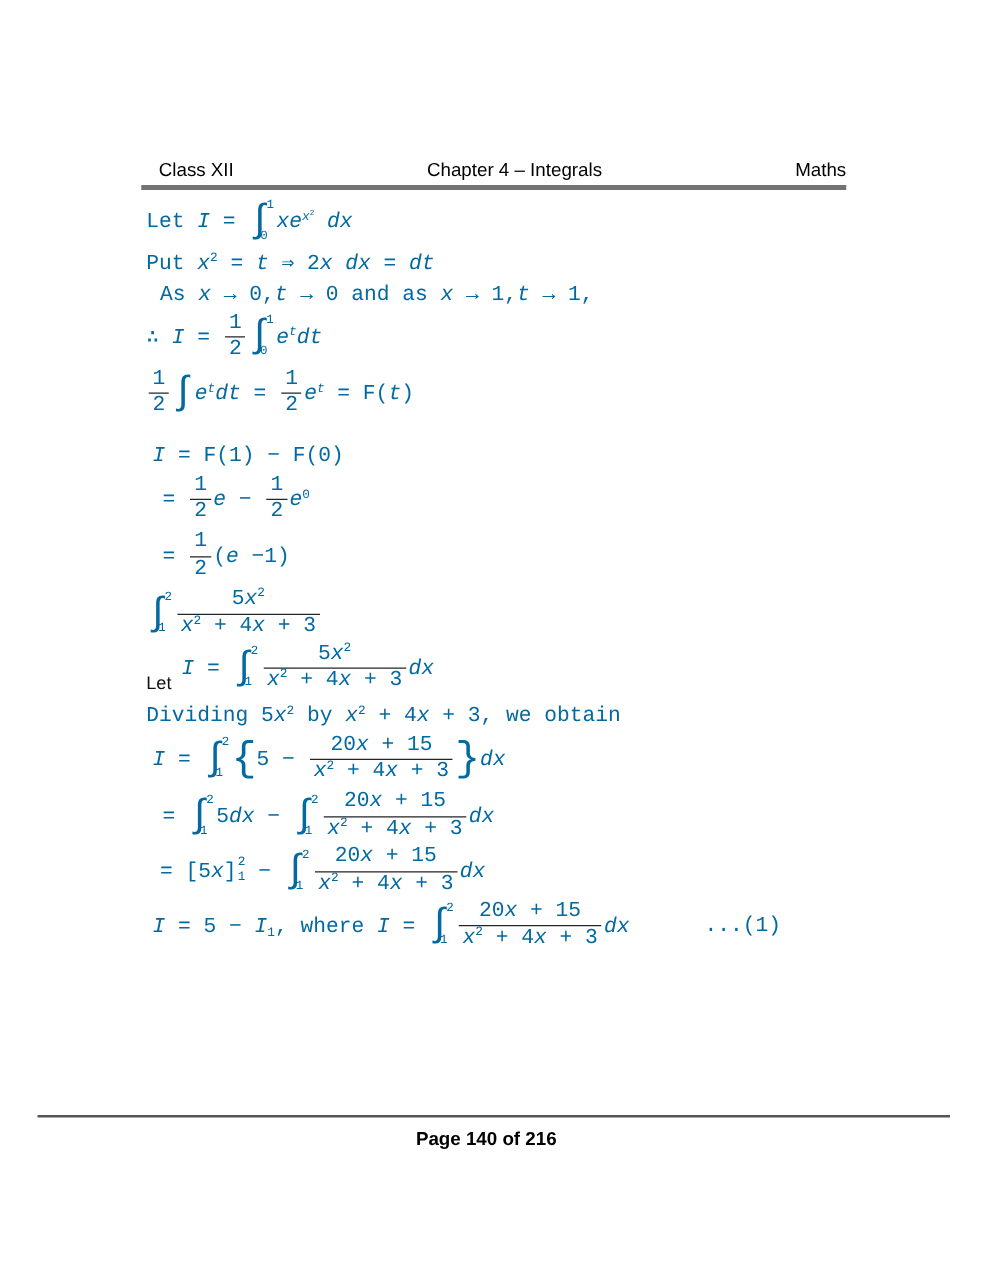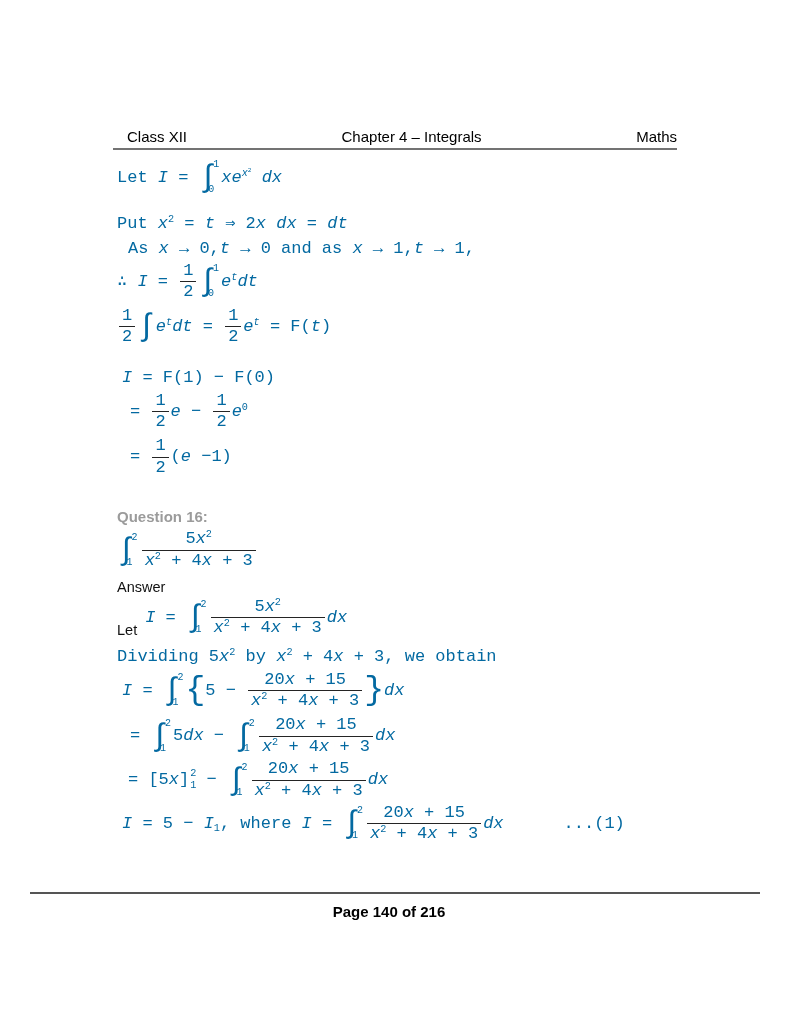--- a/index.html
+++ b/index.html
@@ -1,21 +1,21 @@
 <!DOCTYPE html>
 <html><head>
 <meta charset="utf-8">
 <style>
   html,body{margin:0;padding:0;background:#ffffff;}
   .page{position:relative;width:791px;height:1024px;background:#ffffff;overflow:hidden;
         font-family:"Liberation Sans",sans-serif;color:#111;}
   
   .header{position:absolute;left:113px;right:114px;top:128px;
           display:flex;justify-content:space-between;align-items:flex-end;
-          border-bottom:2px solid #737373;padding-bottom:3px;
+          border-bottom:4px solid #737373;padding-bottom:3px;
           font-size:15px;color:#000;}
   .header .h-left{padding-left:14px;}
   
   .content{position:absolute;left:117px;top:150px;right:100px;}
   .body-text{font-family:"Liberation Sans",sans-serif;font-size:14.5px;color:#111;}
   .q-heading{font-family:"Liberation Sans",sans-serif;font-size:15px;font-weight:bold;}
   .math-line{font-family:Liberation Mono, monospace;font-size:17px;color:#0369a1;white-space:nowrap;}
   .math-let{display:flex;align-items:flex-end;}
   .math-let .let-label{margin-right:8px;margin-bottom:1px;}
   
@@ -49,36 +49,34 @@
     <span class="h-left">Class XII</span>
     <span class="h-center">Chapter 4 – Integrals</span>
     <span class="h-right">Maths</span>
   </div>
 
   <div class="content">
       <div class="math-line" style="margin-top: 10px;">Let <span class="mvar">I</span> = <span class="mint"><span class="misign">∫</span><span class="mib">
             <span class="mit">1</span>
             <span class="mil">0</span>
           </span></span><span class="mvar">xe</span><span class="msup"><span class="mvar">x</span><span class="msup">2</span></span> <span class="mvar">dx</span></div>
-      <div class="math-line" style="margin-top: 17px;">Put <span class="mvar">x</span><span class="msup">2</span> = <span class="mvar">t</span> ⇒  2<span class="mvar">x</span> <span class="mvar">dx</span> = <span class="mvar">dt</span></div>
+      <div class="math-line" style="margin-top: 5px;">Put <span class="mvar">x</span><span class="msup">2</span> = <span class="mvar">t</span> ⇒  2<span class="mvar">x</span> <span class="mvar">dx</span> = <span class="mvar">dt</span></div>
       <div class="math-line" style="margin-top: 6px; margin-left: 11px;">As <span class="mvar">x</span> → 0,<span class="mvar">t</span> → 0 and as <span class="mvar">x</span> → 1,<span class="mvar">t</span> → 1,</div>
       <div class="math-line" style="margin-top: 3px;">∴ <span class="mvar">I</span> = <span class="mfrac"><span class="mnum">1</span><span class="mden">2</span></span><span class="mint"><span class="misign">∫</span><span class="mib">
             <span class="mit">1</span>
             <span class="mil">0</span>
           </span></span><span class="mvar">e</span><span class="msup"><span class="mvar">t</span></span><span class="mvar">dt</span></div>
       <div class="math-line" style="margin-top: 3px;"><span class="mfrac"><span class="mnum">1</span><span class="mden">2</span></span><span class="mint"><span class="misign">∫</span></span><span class="mvar">e</span><span class="msup"><span class="mvar">t</span></span><span class="mvar">dt</span> = <span class="mfrac"><span class="mnum">1</span><span class="mden">2</span></span><span class="mvar">e</span><span class="msup"><span class="mvar">t</span></span> = F(<span class="mvar">t</span>)</div>
       <div class="math-line" style="margin-top: 20px; margin-left: 5px;"><span class="mvar">I</span> = F(1) − F(0)</div>
       <div class="math-line" style="margin-top: 4px; margin-left: 13px;">= <span class="mfrac"><span class="mnum">1</span><span class="mden">2</span></span><span class="mvar">e</span> − <span class="mfrac"><span class="mnum">1</span><span class="mden">2</span></span><span class="mvar">e</span><span class="msup">0</span></div>
       <div class="math-line" style="margin-top: 4px; margin-left: 13px;">= <span class="mfrac"><span class="mnum">1</span><span class="mden">2</span></span>(<span class="mvar">e</span> −1)</div>
-      <div class="q-heading" style="margin-top: 30px; color: rgb(155, 155, 155);">Question 16:</div>
       <div class="math-line" style="margin-top: 4px;"><span class="mint"><span class="misign">∫</span><span class="mib">
             <span class="mit">2</span>
             <span class="mil">1</span>
           </span></span><span class="mfrac"><span class="mnum">5<span class="mvar">x</span><span class="msup">2</span></span><span class="mden"><span class="mvar">x</span><span class="msup">2</span> + 4<span class="mvar">x</span> + 3</span></span></div>
-      <div class="body-text" style="margin-top: 8px;">Answer</div>
       <div class="math-let" style="margin-top: 2px;">
         <span class="body-text let-label">Let</span>
         <span class="math-line"><span class="mvar">I</span> = <span class="mint"><span class="misign">∫</span><span class="mib">
               <span class="mit">2</span>
               <span class="mil">1</span>
             </span></span><span class="mfrac"><span class="mnum">5<span class="mvar">x</span><span class="msup">2</span></span><span class="mden"><span class="mvar">x</span><span class="msup">2</span> + 4<span class="mvar">x</span> + 3</span></span><span class="mvar">dx</span></span>
       </div>
       <div class="math-line" style="margin-top: 8px;">Dividing 5<span class="mvar">x</span><span class="msup">2</span> by <span class="mvar">x</span><span class="msup">2</span> + 4<span class="mvar">x</span> + 3,  we obtain</div>
       <div class="math-line" style="margin-top: 4px; margin-left: 5px;"><span class="mvar">I</span> = <span class="mint"><span class="misign">∫</span><span class="mib">
             <span class="mit">2</span>

